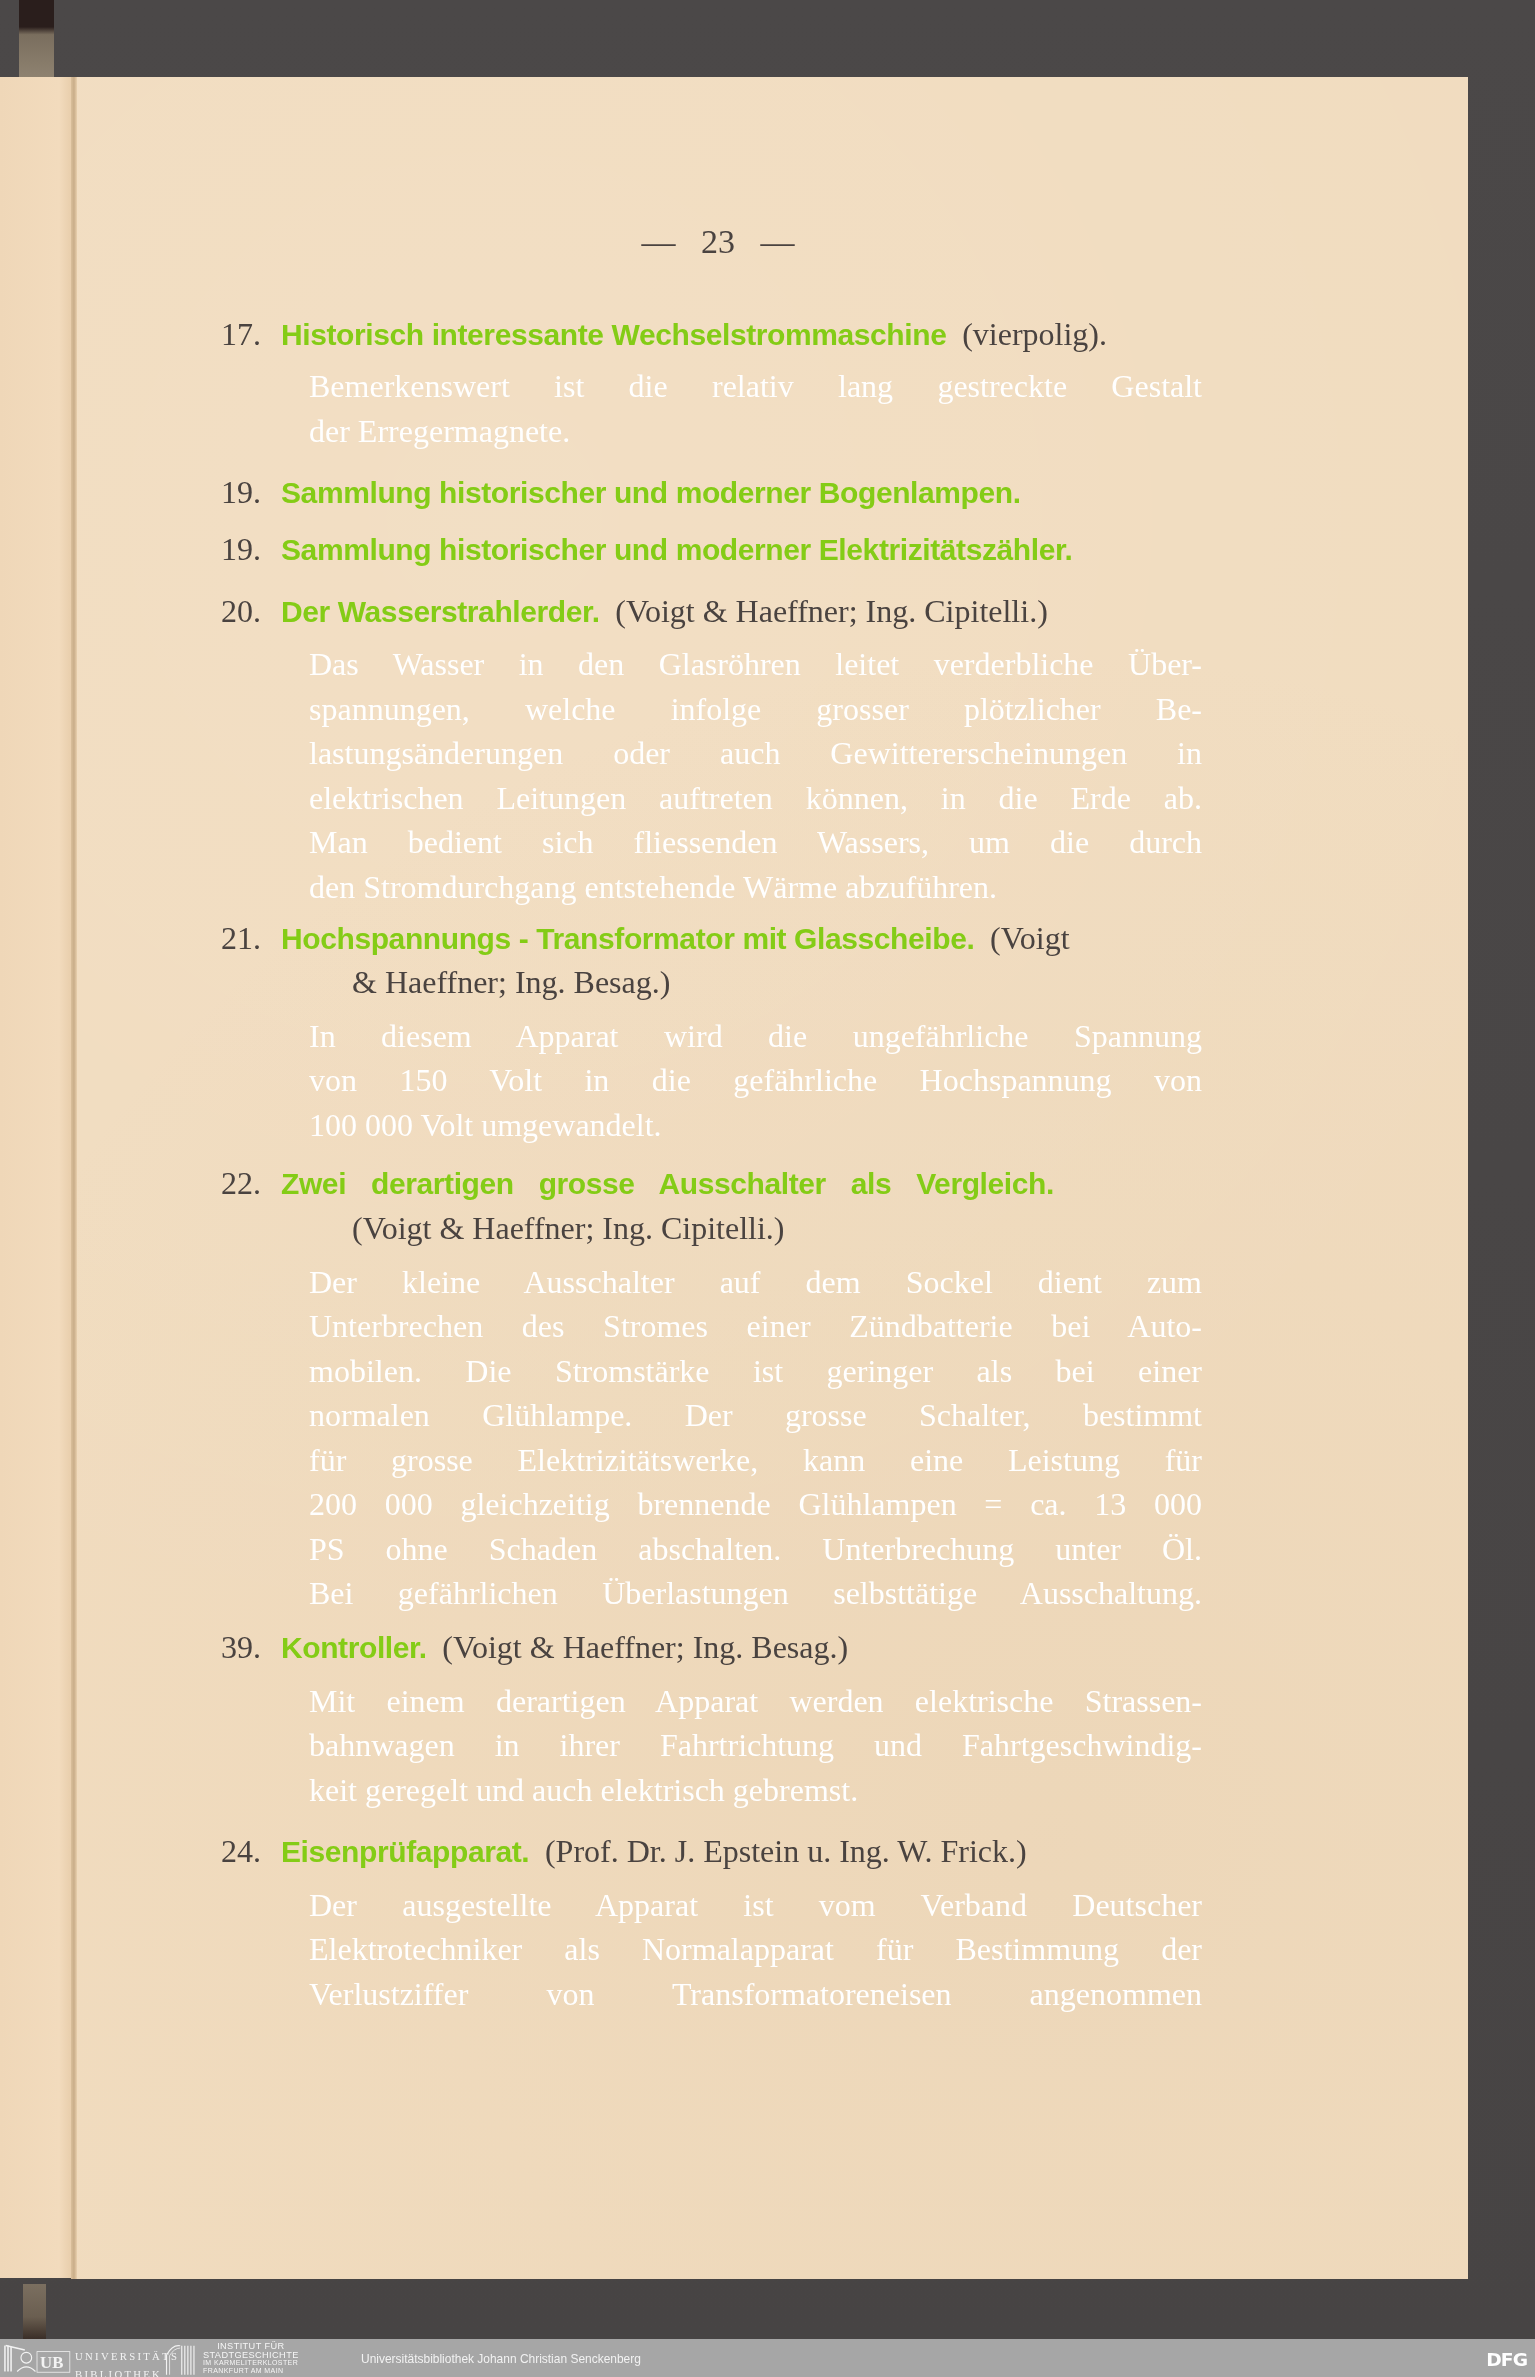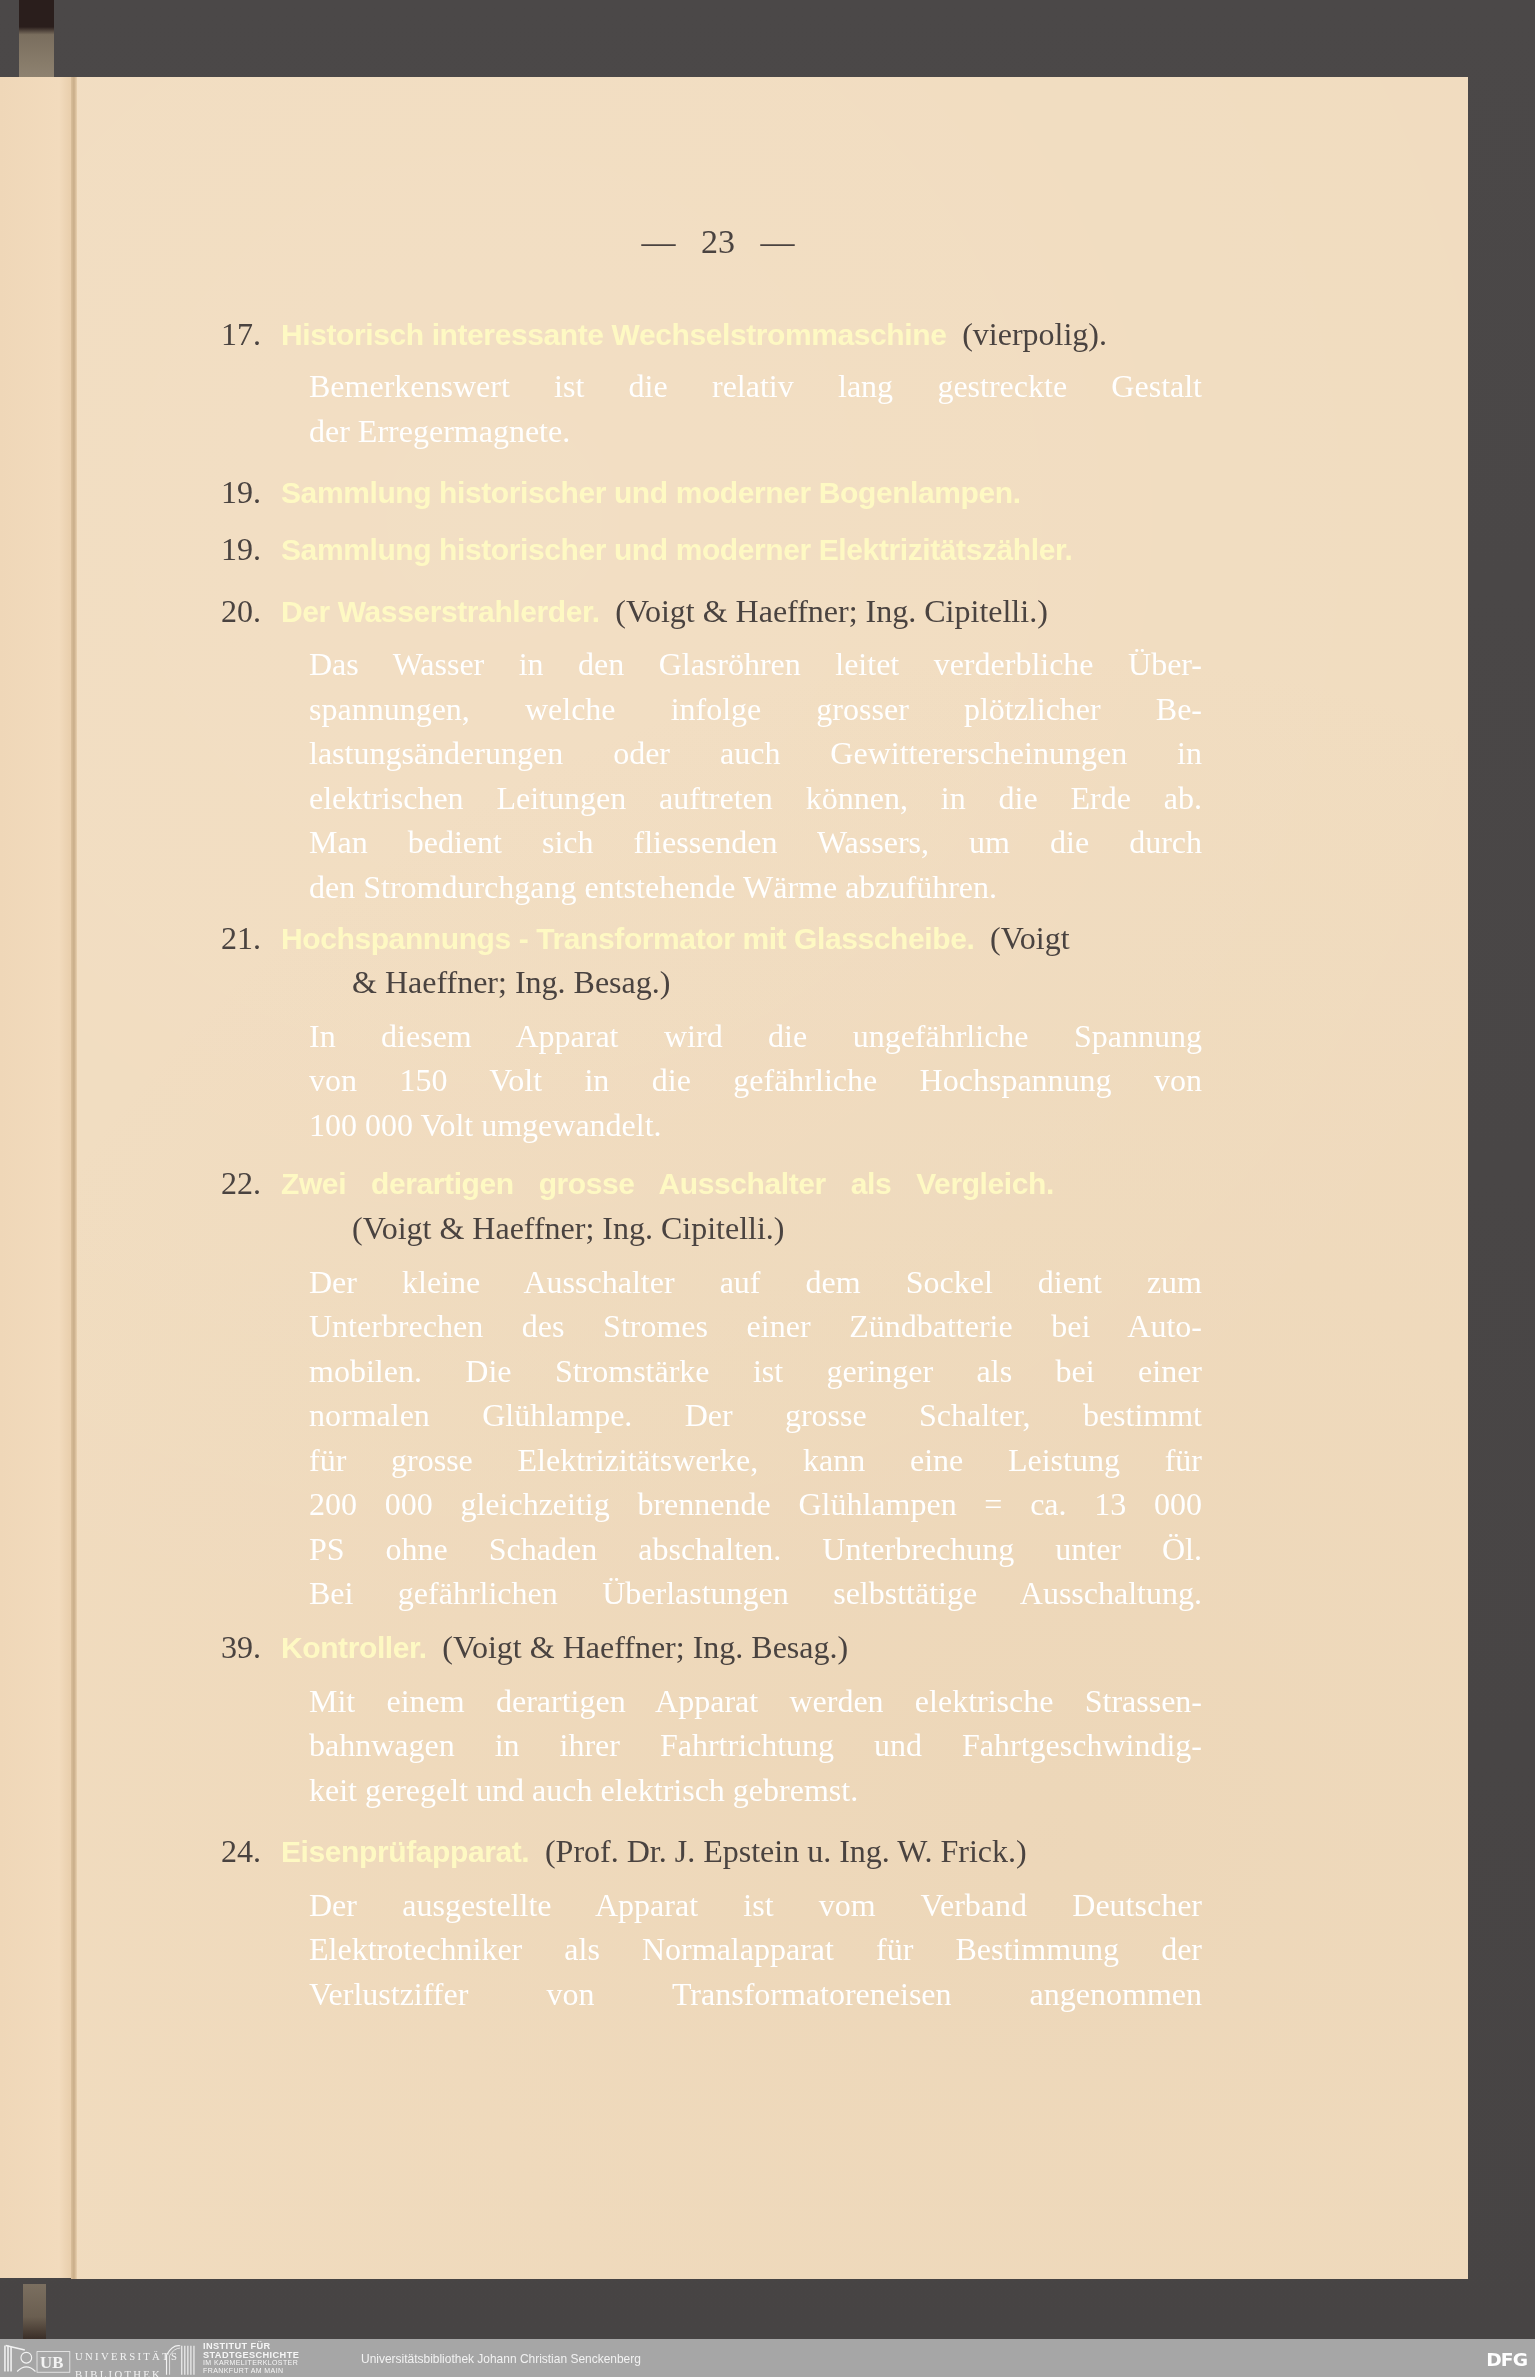--- a/index.html
+++ b/index.html
@@ -34,38 +34,38 @@
       background-image:
         radial-gradient(circle at 30% 20%, rgba(255,255,255,0.08), transparent 60%),
         radial-gradient(circle at 70% 80%, rgba(200,170,130,0.10), transparent 60%);
     }
     .page-number {
       position: absolute; left: 622px; top: 223px; width: 192px; text-align: center;
       font-size: 34px; color: #4a4340; word-spacing: 17px;
     }
     .entry-head { position: absolute; left: 221px; font-size: 32px; color: #4a4340; white-space: nowrap; }
     .entry-head .num { display: inline-block; min-width: 60px; }
-    .entry-head .title { font-weight: bold; font-family: "Liberation Sans", "DejaVu Sans", sans-serif; font-size: 30px; letter-spacing: -0.4px; color: #fef9c3; }
+    .entry-head .title { font-weight: bold; font-family: "Liberation Sans", "DejaVu Sans", sans-serif; font-size: 30px; letter-spacing: -0.4px; color: #84cc16; }
     .entry-head .credit { margin-left: 7.7px; }
     .cont { position: absolute; left: 352px; font-size: 32px; color: #4a4340; white-space: nowrap; }
     .body-line {
       position: absolute; left: 309px; width: 893px; font-size: 32px; color: #ffffff;
       text-align: justify; text-align-last: justify; white-space: nowrap; overflow: hidden;
     }
     .body-line.last { text-align-last: left; }
     .footer {
       position: absolute; left: 0; top: 2339px; width: 1535px; height: 38px; background: #a6a6a6;
     }
     .ub-logo { position: absolute; left: 3.1px; top: 5.4px; width: 68px; height: 29px; }
     .ub-text { position: absolute; left: 75px; top: 3.8px; color: #f3f3f3; font-family: "Liberation Serif", serif; line-height: 10px; }
     .ub-text .l1, .ub-text .l2 { font-size: 10.7px; letter-spacing: 2.3px; display: block; margin-top: 8px; }
     .ub-text .l3 { font-size: 7px; letter-spacing: 0.8px; display: block; }
     .isg-logo { position: absolute; left: 165px; top: 5.4px; width: 32px; height: 31px; }
     .isg-text { position: absolute; left: 203px; top: 3.1px; color: #f6f6f6; font-family: "Liberation Sans", sans-serif; line-height: 8.4px; }
-    .isg-text .l1, .isg-text .l2 { font-size: 9.2px; font-weight: bold; display: block; letter-spacing: 0.4px; }
+    .isg-text .l1, .isg-text .l2 { font-size: 9.2px; font-weight: normal; display: block; letter-spacing: 0.4px; text-align: center; }
     .isg-text .l3, .isg-text .l4 { font-size: 7px; display: block; letter-spacing: 0.4px; }
     .library-name {
       position: absolute; left: 361px; top: 11.5px; font-size: 13px; color: #f2f2f2;
       font-family: "Liberation Sans", sans-serif; transform: scaleX(0.92); transform-origin: left;
     }
     .dfg-logo {
       position: absolute; left: 1488px; top: 10.7px; font-size: 17px; font-weight: bold; color: #ffffff;
       font-family: "DejaVu Sans", sans-serif; letter-spacing: -0.8px; transform: scaleX(1.1);
     }
   </style>

